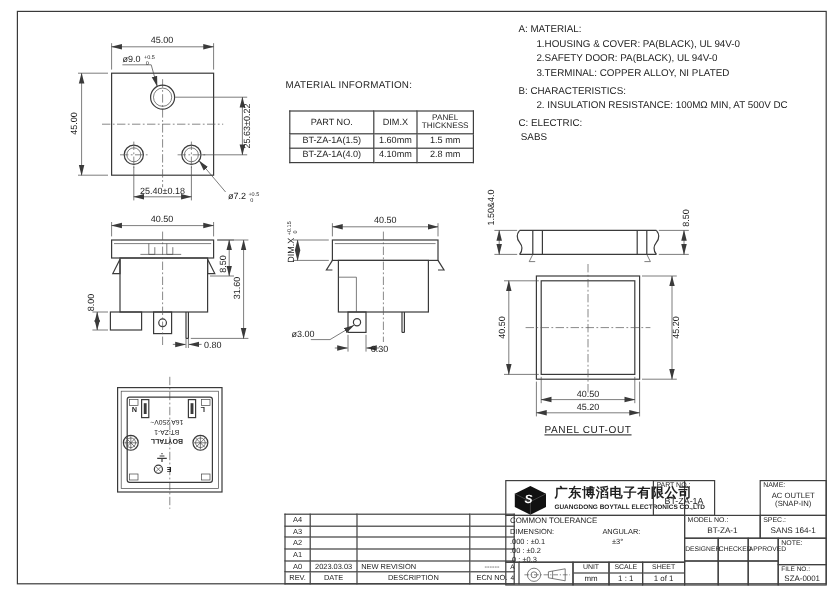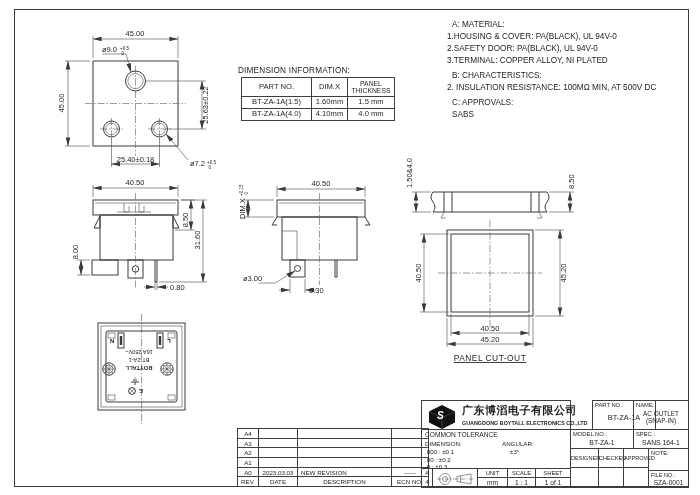--- a/index.html
+++ b/index.html
@@ -9,27 +9,27 @@
   #frame{left:14px;top:9px;width:673px;height:476px;border:1.5px solid #3a3a3a;}
   svg{position:absolute;overflow:visible;}
   svg text{font-family:"Liberation Sans",sans-serif;font-size:7.5px;fill:#1e1e1e;}
   .ln{stroke:#3a3a3a;stroke-width:1;fill:none;}
   .thin{stroke:#4a4a4a;stroke-width:0.6;fill:none;}
   .cl{stroke:#5a5a5a;stroke-width:0.6;fill:none;stroke-dasharray:7 2 1.5 2;}
   .dim{stroke:#4a4a4a;stroke-width:0.6;fill:none;}
   .tol{font-size:4.6px;}
   
   #ordering-title{left:238px;top:66px;font-size:8.2px;letter-spacing:.2px;}
-  #ordering-table{left:241px;top:77px;border-collapse:collapse;table-layout:fixed;}
+  #ordering-table{left:241px;top:92px;border-collapse:collapse;table-layout:fixed;}
   #ordering-table td{border:1px solid #3f3f3f;font-size:7.6px;text-align:center;padding:0;line-height:1.1;}
   
   #spec{left:432px;top:14px;width:260px;}
   .spec-title{font-size:10.5px;font-weight:bold;font-style:italic;text-decoration:underline;
               letter-spacing:1px;margin-bottom:8px;}
-  .spec-head{font-size:8.2px;margin-top:6px;margin-left:20px;}
+  .spec-head{font-size:8.2px;margin-top:6px;}
   .spec-item{font-size:8.2px;margin-left:15px;margin-top:3px;white-space:nowrap;}
   
   #rev-table{left:237px;top:428px;border-collapse:collapse;table-layout:fixed;}
   #rev-table td{border:1px solid #3f3f3f;font-size:6.2px;text-align:center;padding:0;height:8.7px;overflow:hidden;}
   #rev-table td.dl{text-align:left;padding-left:3px;}
   
   .tb{border:1px solid #3f3f3f;box-sizing:border-box;}
   .tb-label{font-size:5.8px;position:absolute;left:2px;top:1px;}
   .tb-val{font-size:7.4px;width:100%;text-align:center;position:absolute;top:12px;left:0;}
   .tb-val2{font-size:6.4px;width:100%;text-align:center;position:absolute;top:9px;left:0;line-height:1.15;}
@@ -91,53 +91,53 @@
     <line x1="119.5" y1="122" x2="119.5" y2="151" class="dim"></line>
     <line x1="71.5" y1="148" x2="119.5" y2="148" class="dim" marker-start="url(#ar)" marker-end="url(#ar)"></line>
     <text x="95.5" y="146" text-anchor="middle">25.40±0.18</text>
 
     <line x1="126" y1="118" x2="148" y2="144" class="dim" marker-start="url(#ar)"></line>
     <text x="150" y="150">ø7.2</text>
     <text x="167" y="147.5" class="tol">+0.5</text>
     <text x="168.5" y="152.5" class="tol">0</text>
   </svg>
 
-  <div class="abs" id="ordering-title">DIMENSION INFORMATION:</div>
+  <div class="abs" id="ordering-title">MATERIAL INFORMATION:</div>
   <table class="abs" id="ordering-table">
     <tbody>
         <tr>
       <td style="width:69px;height:18px">PART NO.</td>
       <td style="width:35px">DIM.X</td>
       <td style="width:46px;font-size:6.8px">
         <div>PANEL</div>
         <div>THICKNESS</div>
       </td>
     </tr>
     <tr>
       <td style="height:11px">BT-ZA-1A(1.5)</td>
       <td>1.60mm</td>
       <td>1.5 mm</td>
     </tr>
     <tr>
       <td style="height:11px">BT-ZA-1A(4.0)</td>
       <td>4.10mm</td>
-      <td>4.0 mm</td>
+      <td>2.8 mm</td>
     </tr>
   </tbody>
     </table>
 
   <div class="abs" id="spec">
     <div class="spec-head">A: MATERIAL:</div>
     <div class="spec-item">1.HOUSING &amp; COVER: PA(BLACK), UL 94V-0</div>
     <div class="spec-item">2.SAFETY DOOR: PA(BLACK), UL 94V-0</div>
     <div class="spec-item">3.TERMINAL: COPPER ALLOY, NI PLATED</div>
     <div class="spec-head">B: CHARACTERISTICS:</div>
     <div class="spec-item">2. INSULATION RESISTANCE: 100MΩ MIN, AT 500V DC</div>
-    <div class="spec-head">C: APPROVALS:</div>
-    <div class="spec-item" style="margin-left:20px">SABS</div>
+    <div class="spec-head">C: ELECTRIC:</div>
+    <div class="spec-item" style="margin-left:2px">SABS</div>
   </div>
 
   <svg class="abs" style="left:55px;top:178px;" width="190" height="130">
 
     <rect x="38" y="22" width="85" height="15" class="ln"></rect>
     <line x1="40" y1="25" x2="121" y2="25" class="thin"></line>
 
     <rect x="45" y="37" width="73" height="45" class="ln"></rect>
     <path d="M45,38 L39,50 L45,50 z" class="ln"></path>
     <path d="M118,38 L124,50 L118,50 z" class="ln"></path>
@@ -352,21 +352,21 @@
   <div class="abs tb" style="left:421px;top:400px;width:150px;height:30px">
     <svg style="left:4px;top:3px" width="32" height="25">
       <polygon points="16,1 29,7.5 29,18.5 16,25 3,18.5 3,7.5" fill="#111"></polygon>
       <path d="M3,7.5 L16,14 L29,7.5 M16,14 L16,25" stroke="#555" stroke-width="0.6" fill="none"></path>
       <text x="11" y="15" style="font-size:10px;font-weight:bold;font-style:italic;fill:#fff">S</text>
     </svg>
     <div class="abs" style="left:40px;top:2px;font-size:11px;font-weight:bold;letter-spacing:.5px;white-space:nowrap">广东博滔电子有限公司</div>
     <div class="abs" style="left:40px;top:19px;font-size:5.4px;font-weight:bold;white-space:nowrap">GUANGDONG BOYTALL ELECTRONICS CO.,LTD</div>
   </div>
 
-  <div class="abs tb" style="left:592px;top:400px;width:64px;height:30px">
+  <div class="abs tb" style="left:544px;top:400px;width:52px;height:30px">
     <div class="tb-label">PART NO.:</div>
     <div class="tb-val">BT-ZA-1A</div>
   </div>
 
   <div class="abs tb" style="left:633px;top:400px;width:56px;height:30px">
     <div class="tb-label">NAME:</div>
     <div class="tb-val2">
       <div>AC OUTLET</div>
       <div>(SNAP-IN)</div>
     </div>

